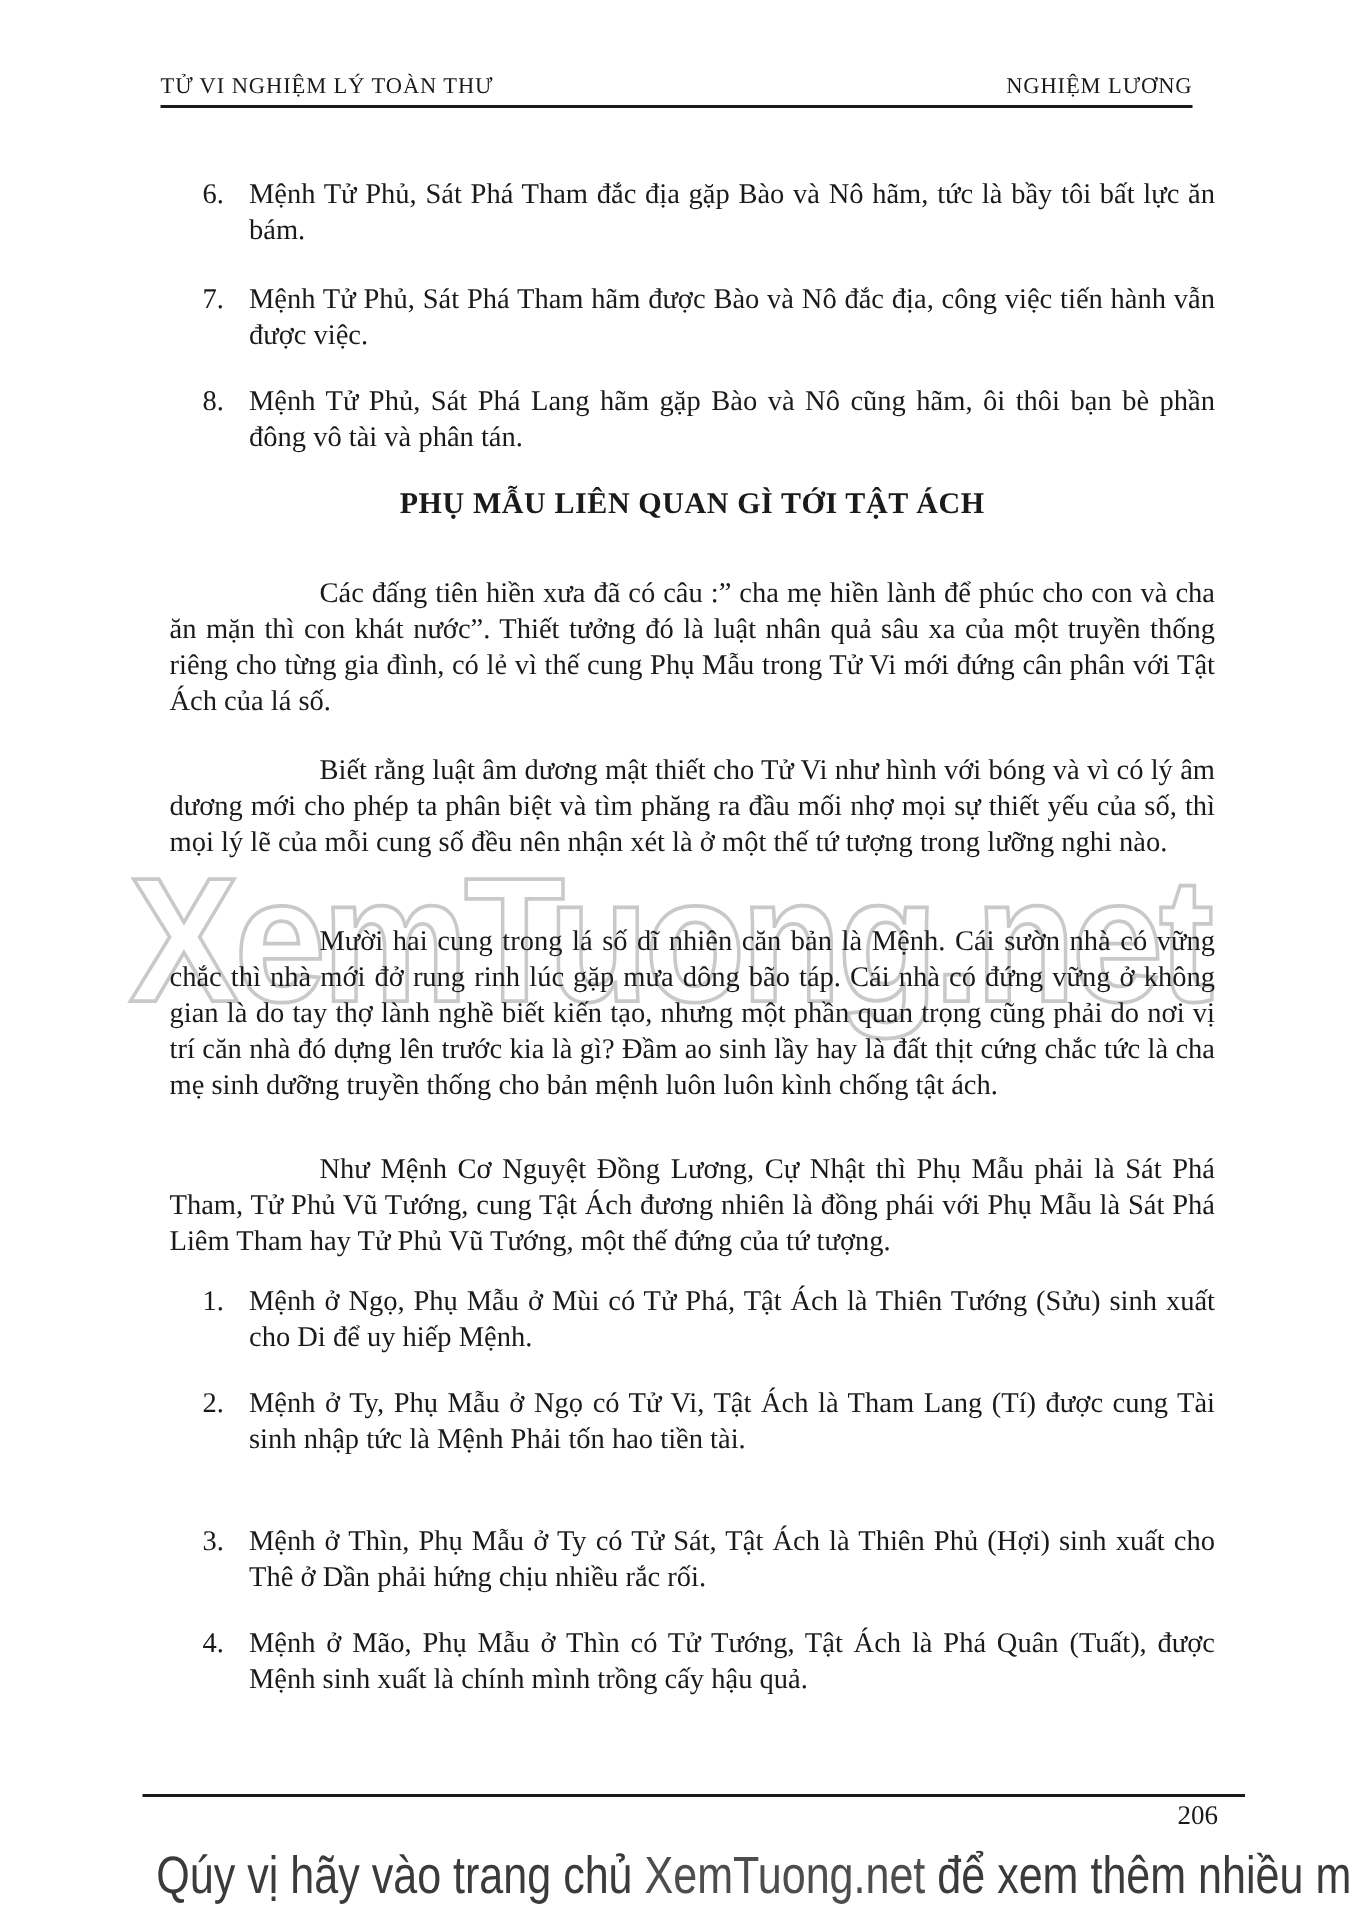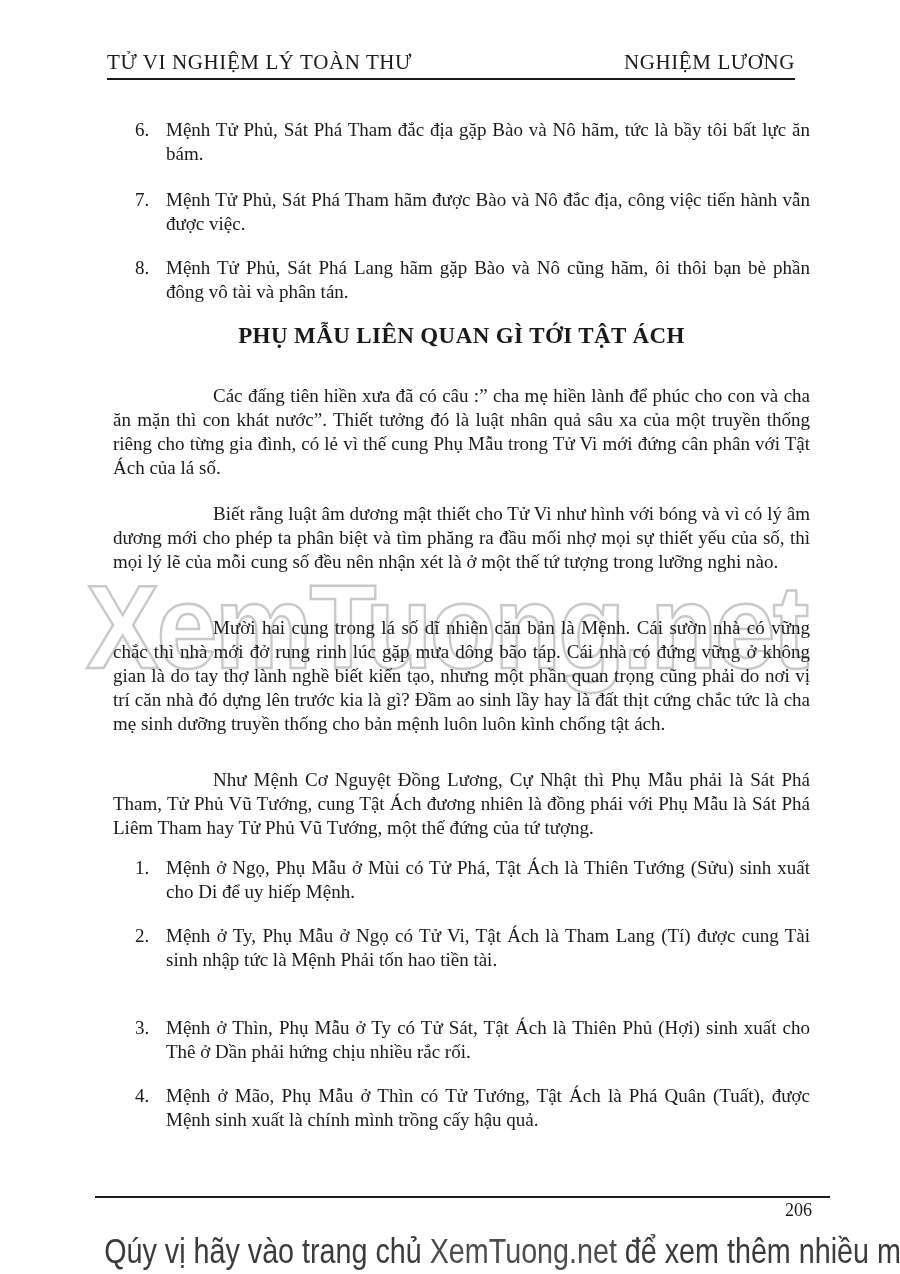--- a/index.html
+++ b/index.html
@@ -10,40 +10,40 @@
     font-family:"Liberation Serif", serif;
     color:#1a1a1a;
     overflow:hidden;
   }
   
   .header{
     position:absolute;left:107px;top:50px;width:688px;
     display:flex;justify-content:space-between;align-items:center;
     border-bottom:2px solid #1a1a1a;
     padding-bottom:3px;
-    font-size:21px;letter-spacing:.6px;
+    font-size:15px;letter-spacing:.6px;
   }
   
   .content{
     position:absolute;left:0;top:76px;width:900px;
     padding:0 90px 0 113px;box-sizing:border-box;
     z-index:1;
   }
   .li{display:flex;margin-left:22px;text-align:justify;}
   .li .num{width:31px;flex-shrink:0;}
   .li .li-text{flex:1;font-family:Liberation Serif, serif;}
   .content{font-size:19px;line-height:24px;}
   .mt-xl{margin-top:42px;}
   .mt-lg{margin-top:22px;}
   .mt-md{margin-top:20px;}
   .mt-xxl{margin-top:44px;}
   .pagenum-left{margin-top:42px;font-size:18px;}
   .section-title{
     margin-top:20px;text-align:center;
-    font-size:23px;font-weight:bold;letter-spacing:.4px;
+    font-size:20px;font-weight:bold;letter-spacing:.4px;
   }
   .para{
     text-align:justify;text-indent:100px;
     margin:0;
   }
   .p1{margin-top:36px;}
   .p2{margin-top:22px;}
   .p3{margin-top:42px;}
   .p4{margin-top:32px;}
   .first-list-item{margin-top:16px;}

